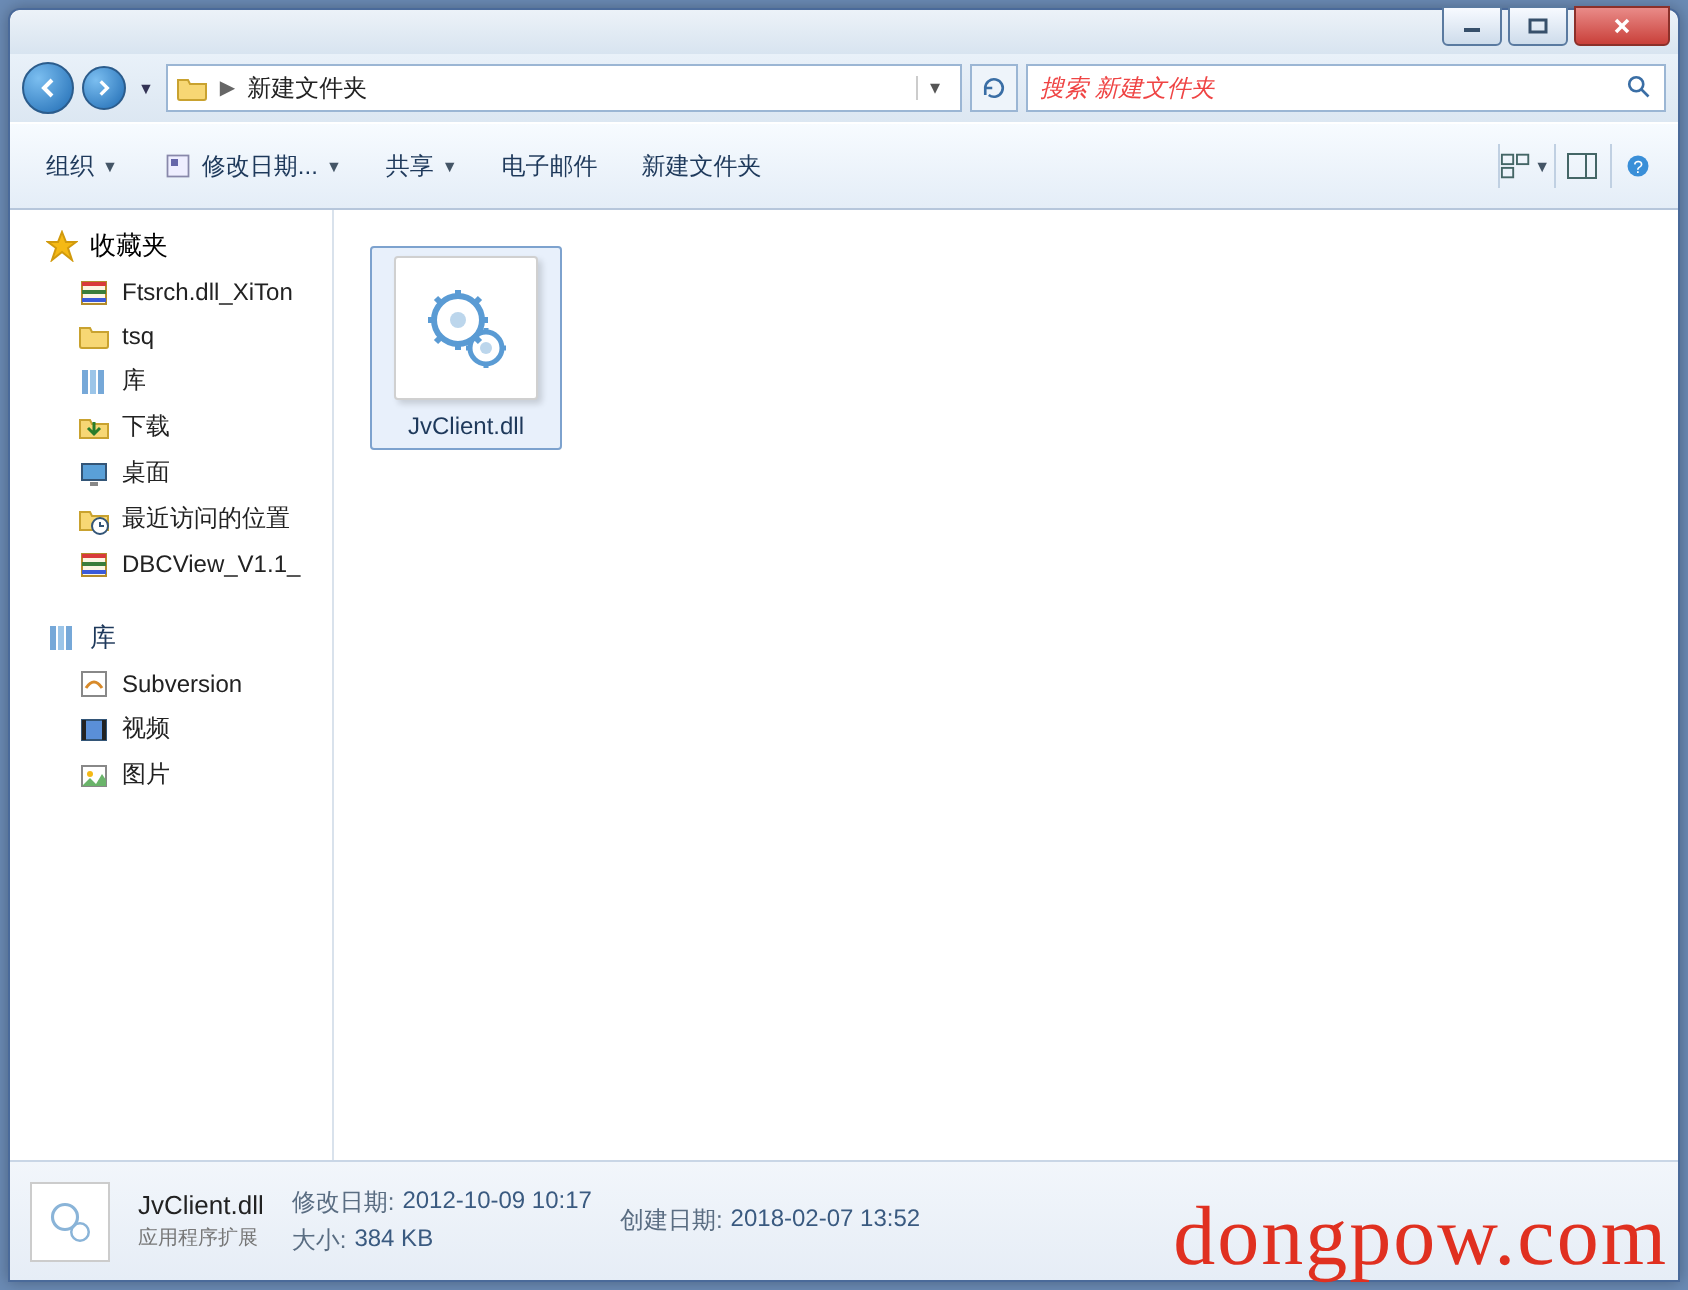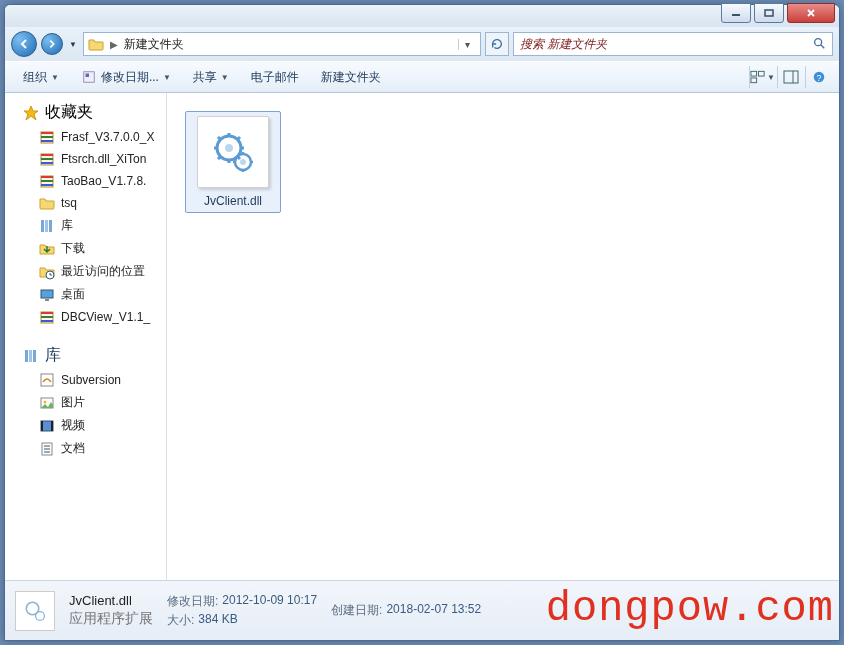--- a/index.html
+++ b/index.html
@@ -17,58 +17,58 @@
 
 .navbar { height: 34px; background: linear-gradient(#e9f1f9,#dce7f2); display: flex; align-items: center; padding: 0 6px; gap: 4px; }
 .navbtn { width: 26px; height: 26px; border-radius: 50%; background: radial-gradient(circle at 30% 30%, #7bbef0,#1f6bb3); border:1px solid #2b5c8c; display:flex; align-items:center; justify-content:center; color:#fff; }
 .navfwd { width: 22px; height:22px; }
 .dropdown-arrow { font-size:8px; color:#335; padding:0 2px; }
 .address { flex: 1; height: 24px; background: #fff; border: 1px solid #9bb6d4; display: flex; align-items: center; padding: 0 4px; gap: 6px; }
 .address .sep { color:#666; font-size:10px; }
 .address .pathtext { font-size: 12px; color:#222; }
 .address .dd { margin-left:auto; color:#555; font-size:10px; padding:0 6px; border-left:1px solid #ccc;}
 .refresh { width:24px;height:24px;border:1px solid #9bb6d4;background:#eef4fa;display:flex;align-items:center;justify-content:center;}
-.searchbox { width: 320px; height: 24px; background: #fff; border:1px solid #9bb6d4; display:flex; align-items:center; padding:0 6px; color:#7f1d1d; font-size:12px; font-style:italic;}
+.searchbox { width: 320px; height: 24px; background: #fff; border:1px solid #9bb6d4; display:flex; align-items:center; padding:0 6px; color:#ef4444; font-size:12px; font-style:italic;}
 .searchbox .sicon { margin-left:auto; color:#3a6ea5; font-style:normal;}
 
 
-.toolbar { height: 32px; background: linear-gradient(#f7fbff,#e4edf7); border-top:1px solid #fff; border-bottom:1px solid #b6c6db; display:flex; align-items:center; padding:0 8px; gap:2px; font-size:12px; color:#1e395b;}
+.toolbar { height: 44px; background: linear-gradient(#f7fbff,#e4edf7); border-top:1px solid #fff; border-bottom:1px solid #b6c6db; display:flex; align-items:center; padding:0 8px; gap:2px; font-size:12px; color:#1e395b;}
 .toolbar .titem { padding: 4px 10px; cursor:default; display:flex; align-items:center; gap:4px;}
 .toolbar .tarrow { font-size:8px; color:#456;}
 .toolbar .spacer { flex:1; }
 .toolbar .iconbtn { width:26px; height:22px; display:flex; align-items:center; justify-content:center; border-left:1px solid #c0d0e2;}
 
 
 .mainarea { flex:1; display:flex; background:#fff; overflow:hidden; }
 .sidebar { width: 162px; background:#fff; border-right:1px solid #d9e2ec; font-size:12px; color:#222; overflow:hidden; padding-top:6px;}
 .sidegroup { margin-bottom: 14px; }
-.sidehead { display:flex; align-items:center; gap:6px; padding: 3px 6px 3px 18px; font-size:16px; color:#1e395b;}
+.sidehead { display:flex; align-items:center; gap:6px; padding: 3px 6px 3px 18px; font-size:13px; color:#1e395b;}
 .sidehead.fav { color:#000; }
 .sideitem { display:flex; align-items:center; gap:6px; padding: 3px 4px 3px 34px; white-space:nowrap; overflow:hidden; cursor:default;}
 .ficon { width:16px; height:16px; flex-shrink:0; display:inline-flex; align-items:center; justify-content:center;}
 
 
 .content { flex:1; background:#fff; padding: 18px; position:relative; }
 .fileitem { width: 96px; display:flex; flex-direction:column; align-items:center; gap:6px; padding:4px; border:1px solid #7da2ce; background:#e8f0fb; border-radius:2px;}
 .fileicon { width:72px; height:72px; background:#fff; border:1px solid #d0d0d0; border-radius:2px; display:flex; align-items:center; justify-content:center; box-shadow: 2px 2px 3px rgba(0,0,0,0.15);}
 .fileicon .page { width:60px;height:64px; background:#fff; position:relative; display:flex; align-items:center; justify-content:center;}
 .filelabel { font-size:12px; color:#1e395b; text-align:center; word-break:break-all; }
 
 
 .details { height: 60px; background: linear-gradient(#f2f6fb,#e6edf6); border-top:1px solid #c9d6e6; display:flex; align-items:center; padding: 4px 10px; gap:14px; font-size:12px; color:#555;}
 .details .thumb { width:40px;height:40px; background:#fff; border:1px solid #ccc; display:flex;align-items:center;justify-content:center;}
 .details .dmain { display:flex; flex-direction:column; gap:2px;}
 .details .fname { color:#222; font-size:13px;}
-.details .ftype { color:#777; font-size:14px;}
+.details .ftype { color:#777; font-size:10px;}
 .details .metarow { display:flex; gap:4px; }
 .details .metalabel { color:#5a6d82; }
 .details .metaval { color:#3a5a80; }
 
 
-.watermark { position:absolute; bottom:12px; right:10px; font-family: Liberation Mono, monospace; font-size: 42px; color:#e03020; letter-spacing:1px; pointer-events:none;}
+.watermark { position:absolute; bottom:2px; right:10px; font-family: Liberation Serif, serif; font-size: 42px; color:#e03020; letter-spacing:1px; pointer-events:none;}
 
 
 .star { color:#f5b915; }
 .foldergold svg, .ficon svg { display:block; }
 </style>
 </head>
 <body>
 
 <div class="window">
 
@@ -197,43 +197,21 @@
         <div id="fav-list">
             <div class="sideitem">
               <span class="ficon">
                 <svg width="16" height="16" viewBox="0 0 16 16">
                   <rect x="2" y="3" width="12" height="11" fill="#fdf6e3" stroke="#b38b2a"></rect>
                   <rect x="2" y="3" width="12" height="2" fill="#d93a3a"></rect>
                   <rect x="2" y="7" width="12" height="2" fill="#3a7d3a"></rect>
                   <rect x="2" y="11" width="12" height="2" fill="#3a5ad9"></rect>
                 </svg>
               </span>
-              <span>Frasf_V3.7.0.0_X</span>
-            </div>
-            <div class="sideitem">
-              <span class="ficon">
-                <svg width="16" height="16" viewBox="0 0 16 16">
-                  <rect x="2" y="3" width="12" height="11" fill="#fdf6e3" stroke="#b38b2a"></rect>
-                  <rect x="2" y="3" width="12" height="2" fill="#d93a3a"></rect>
-                  <rect x="2" y="7" width="12" height="2" fill="#3a7d3a"></rect>
-                  <rect x="2" y="11" width="12" height="2" fill="#3a5ad9"></rect>
-                </svg>
-              </span>
               <span>Ftsrch.dll_XiTon</span>
-            </div>
-            <div class="sideitem">
-              <span class="ficon">
-                <svg width="16" height="16" viewBox="0 0 16 16">
-                  <rect x="2" y="3" width="12" height="11" fill="#fdf6e3" stroke="#b38b2a"></rect>
-                  <rect x="2" y="3" width="12" height="2" fill="#d93a3a"></rect>
-                  <rect x="2" y="7" width="12" height="2" fill="#3a7d3a"></rect>
-                  <rect x="2" y="11" width="12" height="2" fill="#3a5ad9"></rect>
-                </svg>
-              </span>
-              <span>TaoBao_V1.7.8.</span>
             </div>
             <div class="sideitem">
               <span class="ficon">
                 <svg width="16" height="16" viewBox="0 0 16 16">
                   <path d="M1 4 h5 l1 2 h8 v7 a1 1 0 0 1 -1 1 h-12 a1 1 0 0 1 -1 -1 z" fill="#f7d774" stroke="#c9a22f"></path>
                 </svg>
               </span>
               <span>tsq</span>
             </div>
             <div class="sideitem">
@@ -251,35 +229,35 @@
                 <svg width="16" height="16" viewBox="0 0 16 16">
                   <path d="M1 4 h5 l1 2 h8 v7 h-14 z" fill="#f7d774" stroke="#c9a22f"></path>
                   <path d="M8 5 v5 M5 8 l3 3 l3 -3" fill="none" stroke="#2a7d2a" stroke-width="1.5"></path>
                 </svg>
               </span>
               <span>下载</span>
             </div>
             <div class="sideitem">
               <span class="ficon">
                 <svg width="16" height="16" viewBox="0 0 16 16">
+                  <rect x="2" y="3" width="12" height="8" fill="#5aa0d8" stroke="#357"></rect>
+                  <rect x="6" y="12" width="4" height="2" fill="#888"></rect>
+                </svg>
+              </span>
+              <span>桌面</span>
+            </div>
+            <div class="sideitem">
+              <span class="ficon">
+                <svg width="16" height="16" viewBox="0 0 16 16">
                   <path d="M1 4 h5 l1 2 h8 v7 h-14 z" fill="#f7d774" stroke="#c9a22f"></path>
                   <circle cx="11" cy="11" r="4" fill="#fff" stroke="#357"></circle>
                   <path d="M11 9 v2 h2" fill="none" stroke="#357"></path>
                 </svg>
               </span>
               <span>最近访问的位置</span>
-            </div>
-            <div class="sideitem">
-              <span class="ficon">
-                <svg width="16" height="16" viewBox="0 0 16 16">
-                  <rect x="2" y="3" width="12" height="8" fill="#5aa0d8" stroke="#357"></rect>
-                  <rect x="6" y="12" width="4" height="2" fill="#888"></rect>
-                </svg>
-              </span>
-              <span>桌面</span>
             </div>
             <div class="sideitem">
               <span class="ficon">
                 <svg width="16" height="16" viewBox="0 0 16 16">
                   <rect x="2" y="3" width="12" height="11" fill="#fdf6e3" stroke="#b38b2a"></rect>
                   <rect x="2" y="3" width="12" height="2" fill="#d93a3a"></rect>
                   <rect x="2" y="7" width="12" height="2" fill="#3a7d3a"></rect>
                   <rect x="2" y="11" width="12" height="2" fill="#3a5ad9"></rect>
                 </svg>
               </span>
@@ -305,47 +283,36 @@
                 <svg width="16" height="16" viewBox="0 0 16 16">
                   <rect x="2" y="2" width="12" height="12" fill="#fff" stroke="#888"></rect>
                   <path d="M4 10 q4 -6 8 0" fill="none" stroke="#d88a2a" stroke-width="1.5"></path>
                 </svg>
               </span>
               <span>Subversion</span>
             </div>
             <div class="sideitem">
               <span class="ficon">
                 <svg width="16" height="16" viewBox="0 0 16 16">
+                  <rect x="2" y="3" width="12" height="10" fill="#5a8fd8" stroke="#357"></rect>
+                  <rect x="2" y="3" width="2" height="10" fill="#222"></rect>
+                  <rect x="12" y="3" width="2" height="10" fill="#222"></rect>
+                </svg>
+              </span>
+              <span>视频</span>
+            </div>
+            <div class="sideitem">
+              <span class="ficon">
+                <svg width="16" height="16" viewBox="0 0 16 16">
                   <rect x="2" y="3" width="12" height="10" fill="#fff" stroke="#888"></rect>
                   <circle cx="6" cy="7" r="1.5" fill="#f5b915"></circle>
                   <path d="M2 13 l4 -4 l3 3 l3 -5 l2 3 v3 z" fill="#6ab46a"></path>
                 </svg>
               </span>
               <span>图片</span>
-            </div>
-            <div class="sideitem">
-              <span class="ficon">
-                <svg width="16" height="16" viewBox="0 0 16 16">
-                  <rect x="2" y="3" width="12" height="10" fill="#5a8fd8" stroke="#357"></rect>
-                  <rect x="2" y="3" width="2" height="10" fill="#222"></rect>
-                  <rect x="12" y="3" width="2" height="10" fill="#222"></rect>
-                </svg>
-              </span>
-              <span>视频</span>
-            </div>
-            <div class="sideitem">
-              <span class="ficon">
-                <svg width="16" height="16" viewBox="0 0 16 16">
-                  <rect x="3" y="2" width="10" height="12" fill="#fff" stroke="#888"></rect>
-                  <line x1="5" y1="5" x2="11" y2="5" stroke="#357"></line>
-                  <line x1="5" y1="8" x2="11" y2="8" stroke="#357"></line>
-                  <line x1="5" y1="11" x2="11" y2="11" stroke="#357"></line>
-                </svg>
-              </span>
-              <span>文档</span>
             </div>
           </div>
       </div>
 
     </div>
 
     <div class="content">
       <div class="fileitem">
         <div class="fileicon">
           <div class="page">

